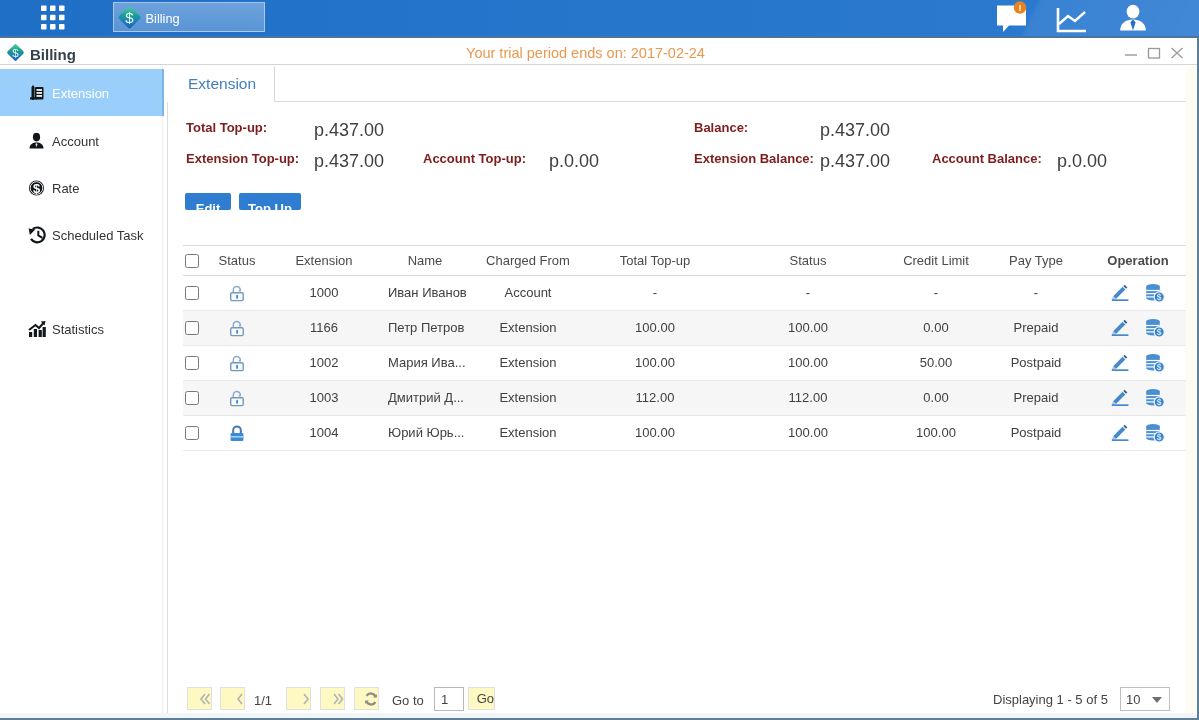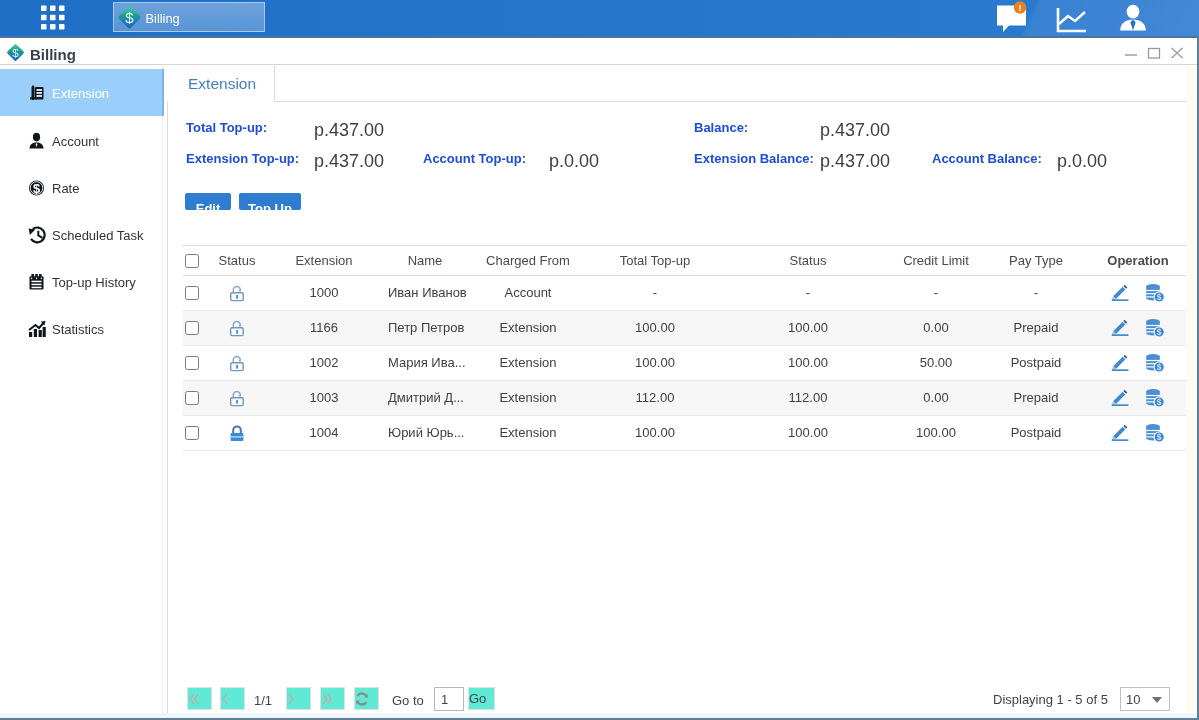--- a/index.html
+++ b/index.html
@@ -31,37 +31,37 @@
 .sideitem.sel { width:164px; background:#9bcffb; border-right:2px solid #7db6e6; }
 .sideitem.sel .lbl { color:#fff; }
 
 
 #content { position:absolute; left:167px; top:66px; width:1021px; height:647px; background:#fff; border-left:1px solid #dcdcdc; }
 #tabstrip { position:absolute; left:167px; top:66px; width:1021px; height:36px; }
 #tabstrip .strip-line { position:absolute; left:108px; right:0; bottom:0; height:1px; background:#d9d9d9; }
 #tab-ext { position:absolute; left:0; top:0; width:108px; height:36px; background:#fff; border-right:1px solid #d9d9d9; }
 #tab-ext span { position:absolute; left:21px; top:9px; font-size:15.5px; color:#4080c0; }
 
-.slabel { position:absolute; font-size:13px; font-weight:bold; color:#1d4ed8; }
+.slabel { position:absolute; font-size:13px; font-weight:bold; color:#7f1d1d; }
 .svalue { position:absolute; font-size:18px; color:#404040; }
 
 .btn { position:absolute; top:193px; height:17px; background:#2e7dd1; border-radius:2px; color:#fff; font-size:13px; font-weight:bold; text-align:center; line-height:31px; }
 
 
 #tbl { position:absolute; left:183px; top:245px; width:1005px; border-collapse:collapse; table-layout:fixed; }
 #tbl th { font-weight:normal; font-size:13px; color:#4a4a4a; height:29.5px; border-top:1px solid #d9d9d9; border-bottom:1px solid #d9d9d9; text-align:center; }
 #tbl td { font-size:13px; color:#404040; height:35px; text-align:center; border-bottom:1px solid #e9e9e9; white-space:nowrap; }
 #tbl th { white-space:nowrap; }
 #tbl td:first-child, #tbl th:first-child { text-align:left; padding-left:2px; }
 #tbl td:last-child { padding-right:13px; }
 #tbl th:last-child { padding-right:12px;font-weight:bold; }
 #tbl tr.alt td { background:#f6f6f6; }
 
 
-.pgbtn { position:absolute; top:687px; width:25px; height:23px; background:#5eead4; border:1px solid #e0e0e0; text-align:left; }
+.pgbtn { position:absolute; top:687px; width:25px; height:23px; background:#fef9c3; border:1px solid #e0e0e0; text-align:right; }
 .pgtxt { position:absolute; font-size:13px; color:#444; }
 
 #rightstrip { position:absolute; right:2px; top:66px; width:11px; height:647px; background:#fcfcf2; }
 #botstrip { position:absolute; left:0; bottom:2px; width:1199px; height:5px; background:#f0f6fa; }
 #winborder { position:absolute; left:0; top:37px; width:1199px; height:683px; border-right:2px solid #5f7f99; border-bottom:2px solid #5f7f99; pointer-events:none; }
 </style>
 </head>
 <body>
 <div id="root">
 
@@ -122,20 +122,21 @@
       <stop offset="0" stop-color="#49c0a8"></stop>
           <stop offset="0.35" stop-color="#1b9e84"></stop>
           <stop offset="0.62" stop-color="#2381bb"></stop>
           <stop offset="1" stop-color="#1a64b5"></stop>
     </linearGradient>
       </defs>
     <rect x="3.8" y="3.8" width="15.4" height="15.4" rx="2" transform="rotate(45 11.5 11.5)" fill="url(#dg2)"></rect>
     <text x="11.5" y="16.5" font-size="14" fill="#d8f6ee" text-anchor="middle" font-family="Liberation Sans">$</text>
   </svg>
   <div id="titletxt">Billing</div>
+  <div id="trial">Your trial period ends on: 2017-02-24</div>
   <svg class="winbtn" style="left:1124px" width="14" height="12" viewBox="0 0 14 12">
       <path d="M1 8 h12" stroke="#999" stroke-width="1.4"></path>
     </svg>
   <svg class="winbtn" style="left:1147px" width="14" height="12" viewBox="0 0 14 12">
       <rect x="1.5" y="1.5" width="11" height="9.5" fill="none" stroke="#999" stroke-width="1.3"></rect>
     </svg>
   <svg class="winbtn" style="left:1170px" width="14" height="12" viewBox="0 0 14 12">
       <path d="M1.5 1 L12.5 11 M12.5 1 L1.5 11" stroke="#999" stroke-width="1.3"></path>
     </svg>
 
@@ -171,39 +172,20 @@
         </svg>
       <span class="lbl">Rate</span>
     </div>
     <div class="sideitem" style="top:145px">
       <svg width="19" height="18" viewBox="0 0 19 18">
           <path d="M4.8 3.0 A7.4 7.4 0 1 1 3.0 12.9" stroke="#10181c" stroke-width="2.2" fill="none"></path>
           <path d="M0.6 2.6 L7.3 3.5 L1.9 8.9 z" fill="#10181c"></path>
           <path d="M10.3 4.7 v4.7 l4.1 2.4" stroke="#10181c" stroke-width="2" fill="none"></path>
         </svg>
       <span class="lbl">Scheduled Task</span>
-    </div>
-    <div class="sideitem" style="top:192px">
-      <svg width="17" height="17" viewBox="0 0 17 17">
-          <rect x="1.5" y="2.8" width="14" height="13.2" rx="1" fill="#10181c"></rect>
-          <g fill="#10181c">
-            <rect x="3.4" y="0.5" width="2.6" height="4.3"></rect>
-            <rect x="7.2" y="0.5" width="2.6" height="4.3"></rect>
-            <rect x="11" y="0.5" width="2.6" height="4.3"></rect>
-          </g>
-          <g fill="#fff">
-            <rect x="3.2" y="4" width="1" height="1.6"></rect>
-            <rect x="8" y="4" width="1" height="1.6"></rect>
-            <rect x="12.8" y="4" width="1" height="1.6"></rect>
-            <rect x="3.5" y="7.2" width="10" height="1.5"></rect>
-            <rect x="3.5" y="10.2" width="10" height="1.5"></rect>
-            <rect x="3.5" y="13.2" width="10" height="1.5"></rect>
-          </g>
-        </svg>
-      <span class="lbl">Top-up History</span>
     </div>
     <div class="sideitem" style="top:239px">
       <svg width="18" height="17" viewBox="0 0 18 17">
           <g fill="#10181c">
             <rect x="1" y="11.5" width="3.2" height="5"></rect>
             <rect x="5.8" y="8.5" width="3.2" height="8"></rect>
             <rect x="10.6" y="9.5" width="3.2" height="7"></rect>
             <rect x="14.6" y="6.5" width="3.2" height="10"></rect>
             <path d="M1 9.5 L7.5 4.5 L11 7.5 L15.5 2.5" stroke="#10181c" stroke-width="2" fill="none"></path>
             <path d="M12.8 1 L17.5 0.5 L16.5 5 z"></path>

